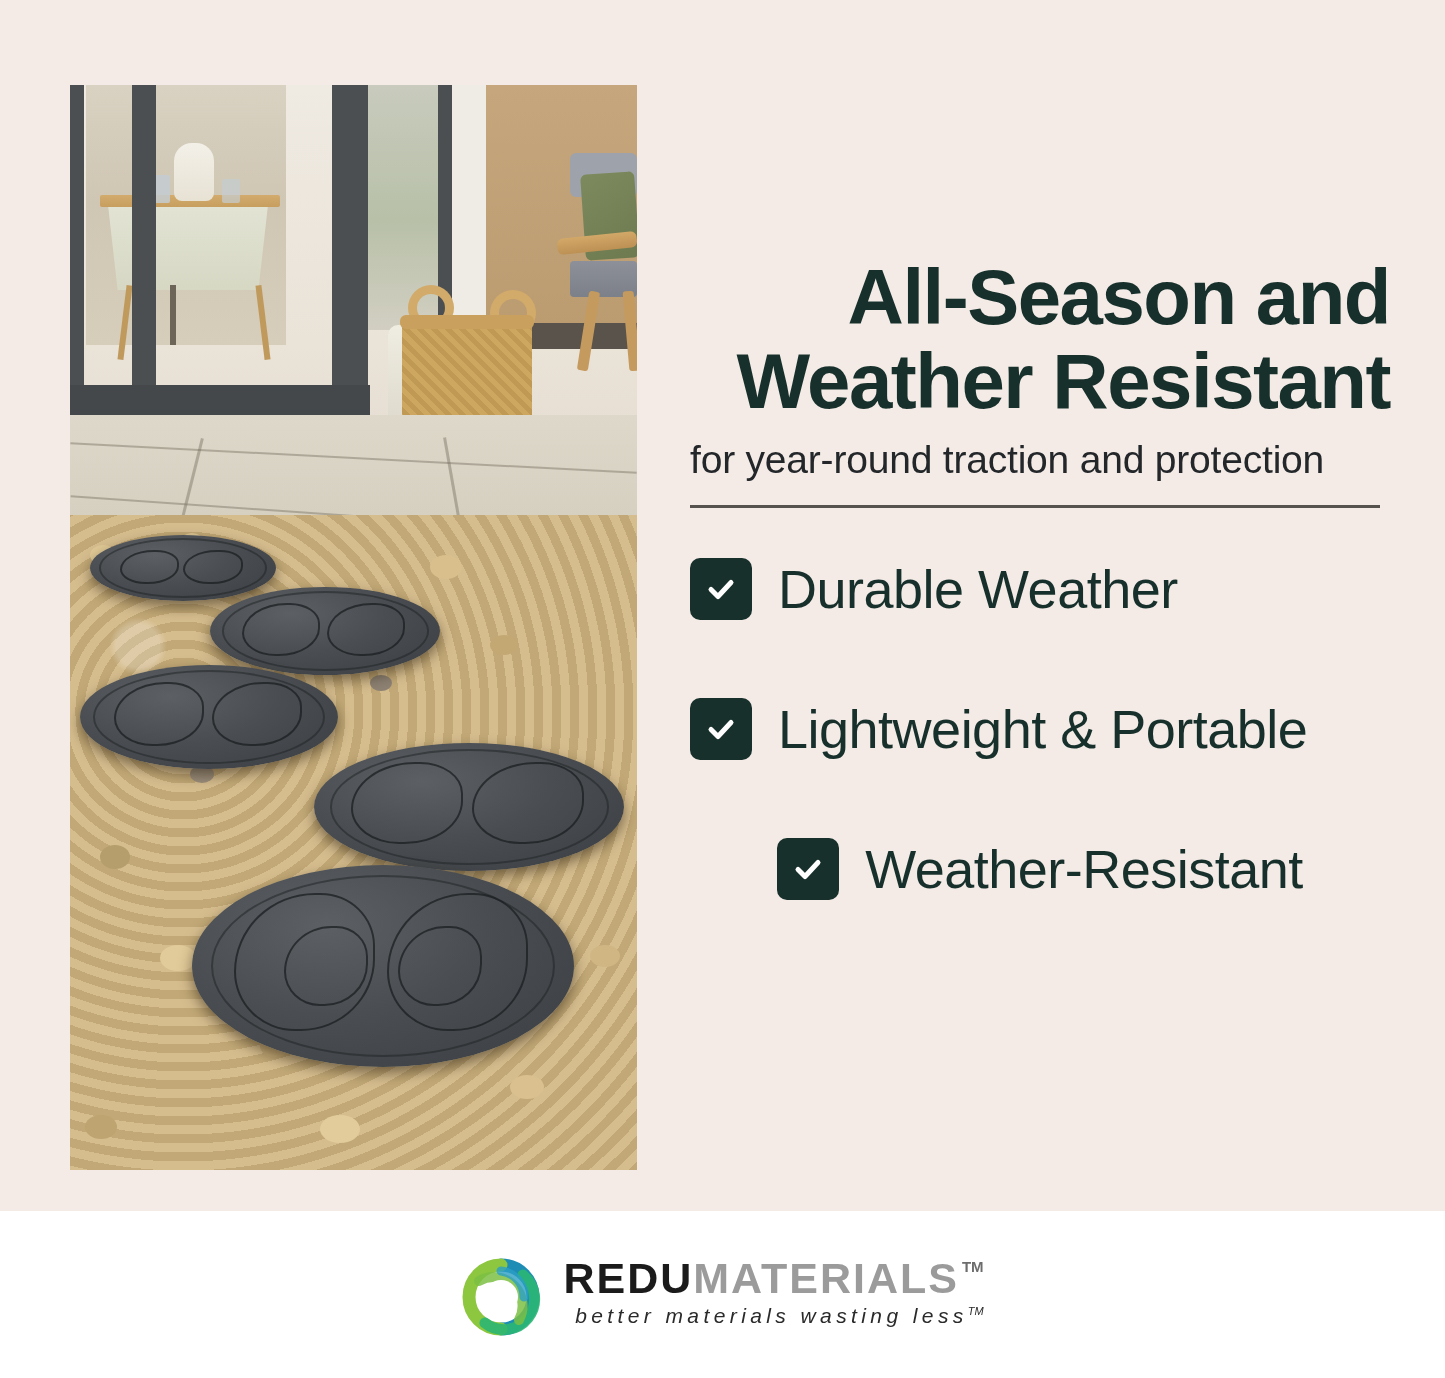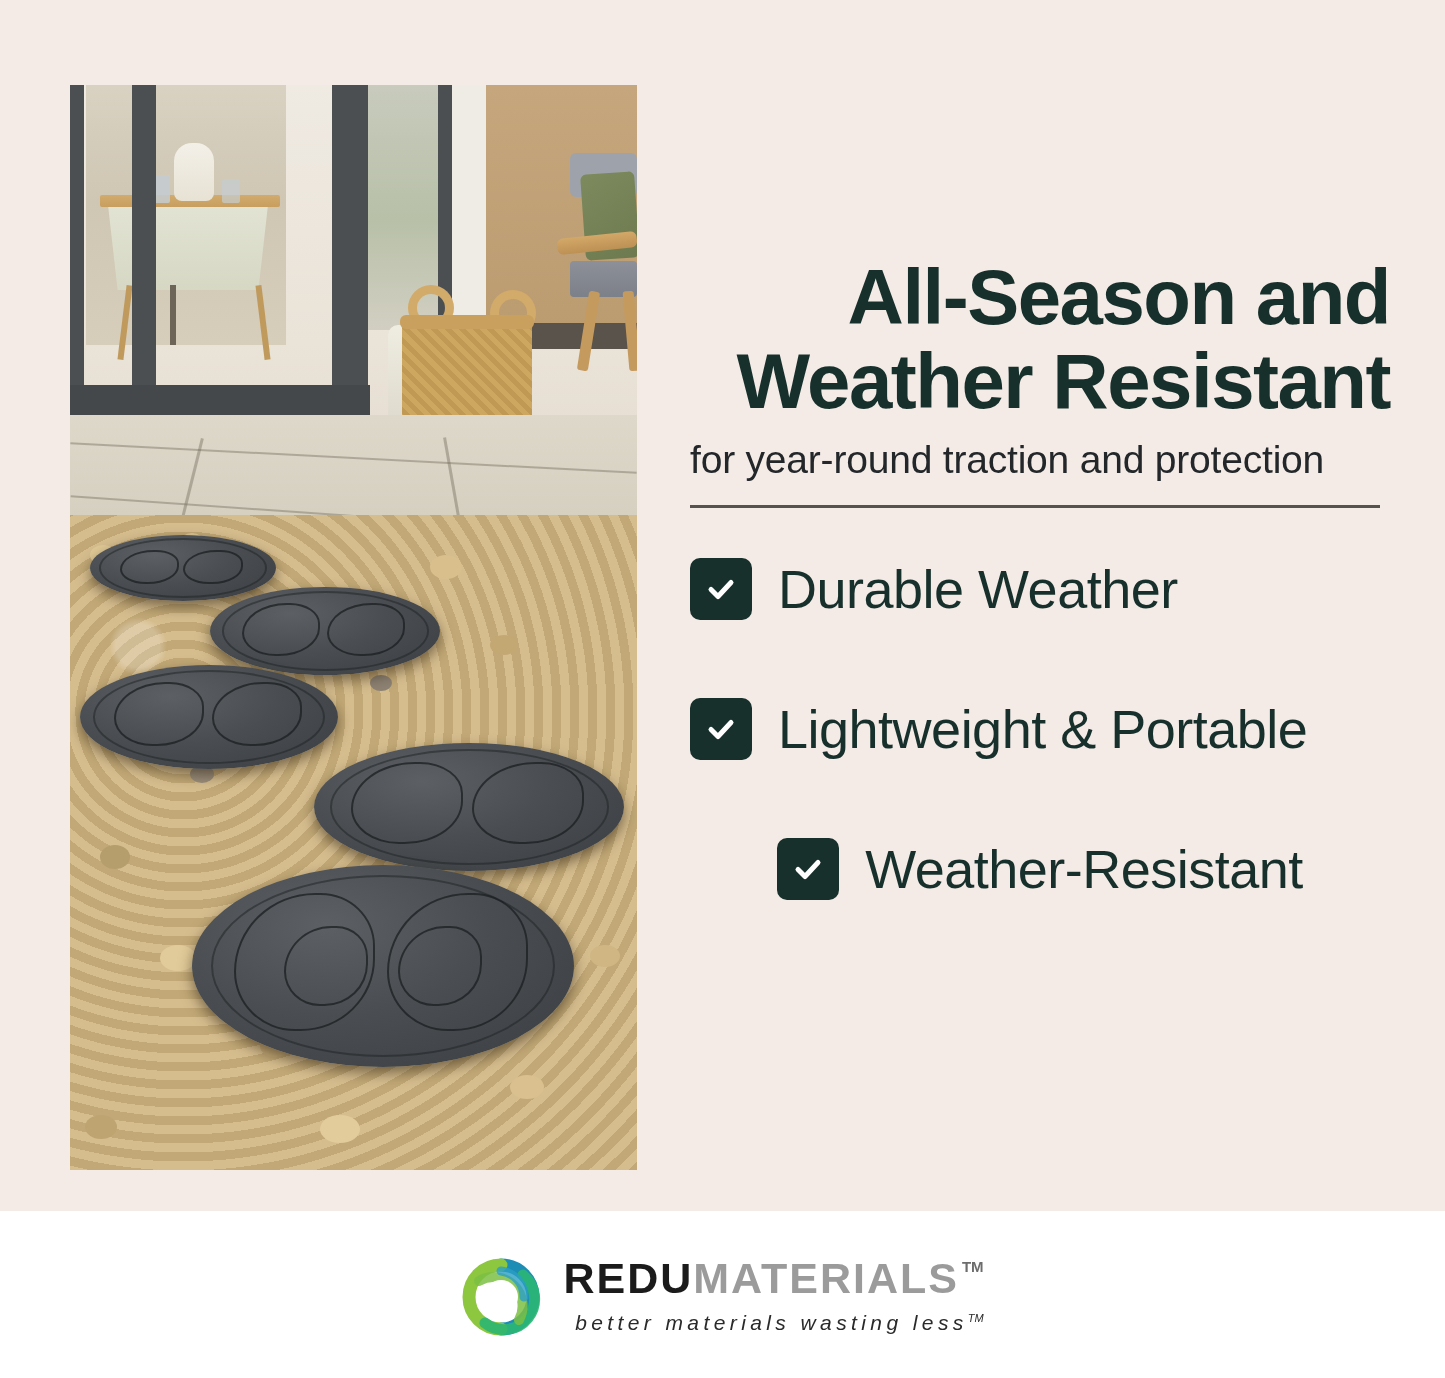--- a/index.html
+++ b/index.html
@@ -282,21 +282,20 @@
   .wm-materials { color:#9b9b9b; }
   .wm-tm {
     color:#6d6d6d;
     font-size:15px;
     line-height:15px;
     margin-left:3px;
     margin-top:2px;
     letter-spacing:0;
   }
   .tagline {
-    margin-top:7px;
     font-family:"Liberation Sans", sans-serif;
     font-style:italic;
     font-size:21px;
     line-height:22px;
     letter-spacing:4.4px;
     color:#2a2a2a;
     text-align:right;
     white-space:nowrap;
   }
   .tagline sup {

